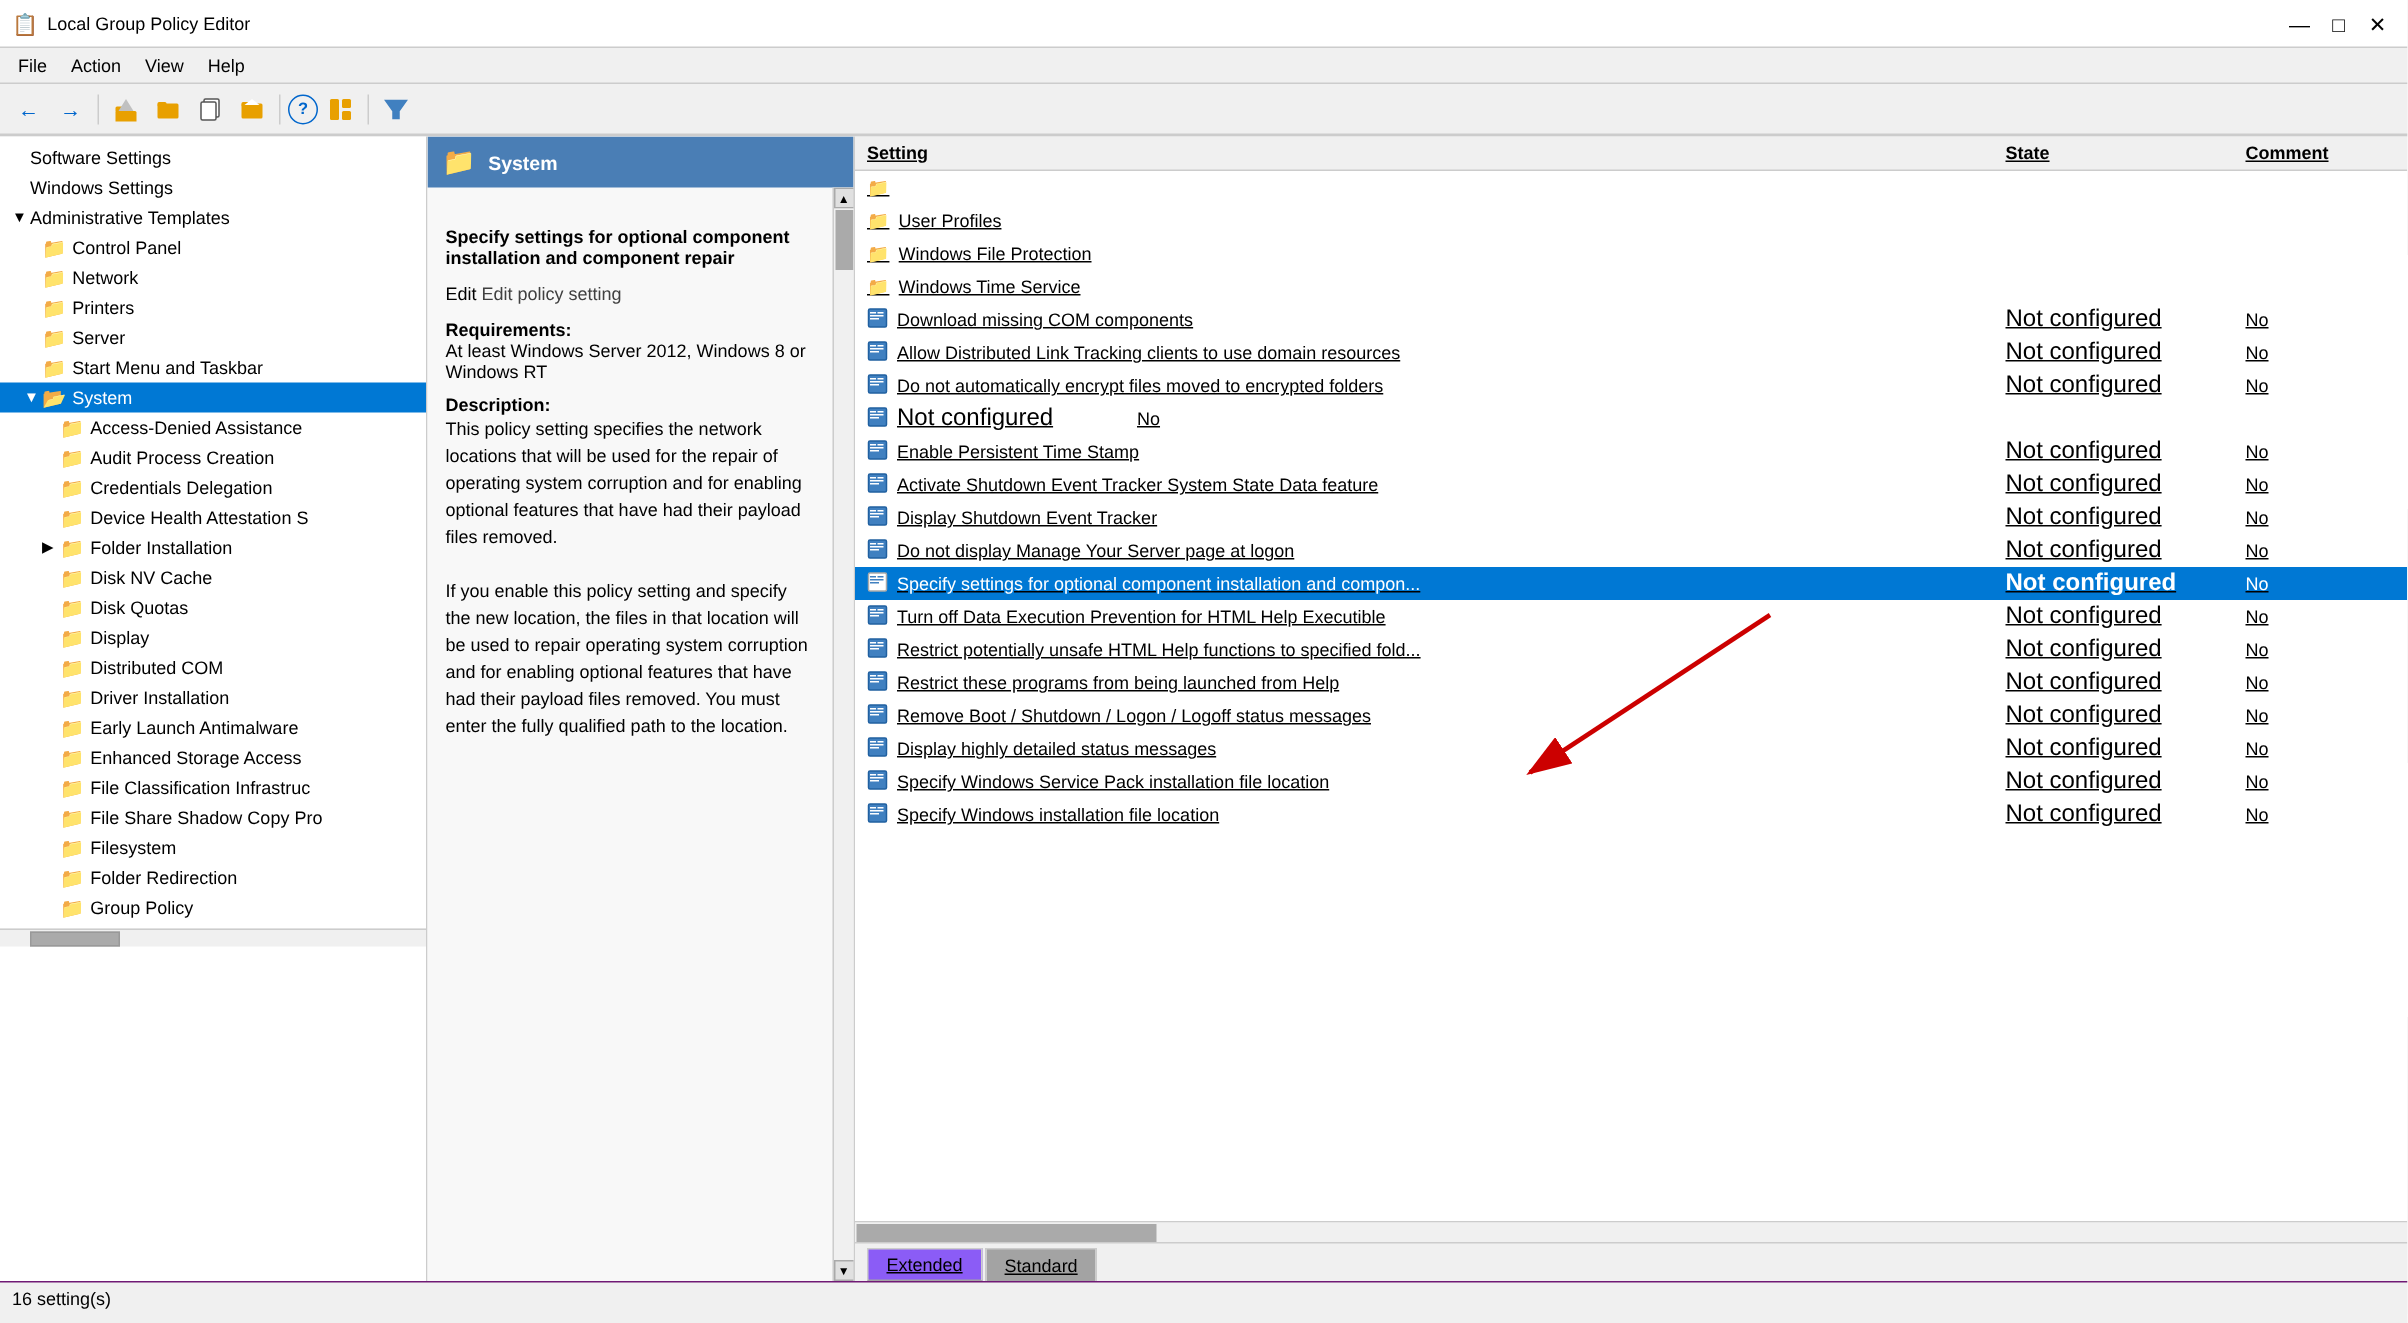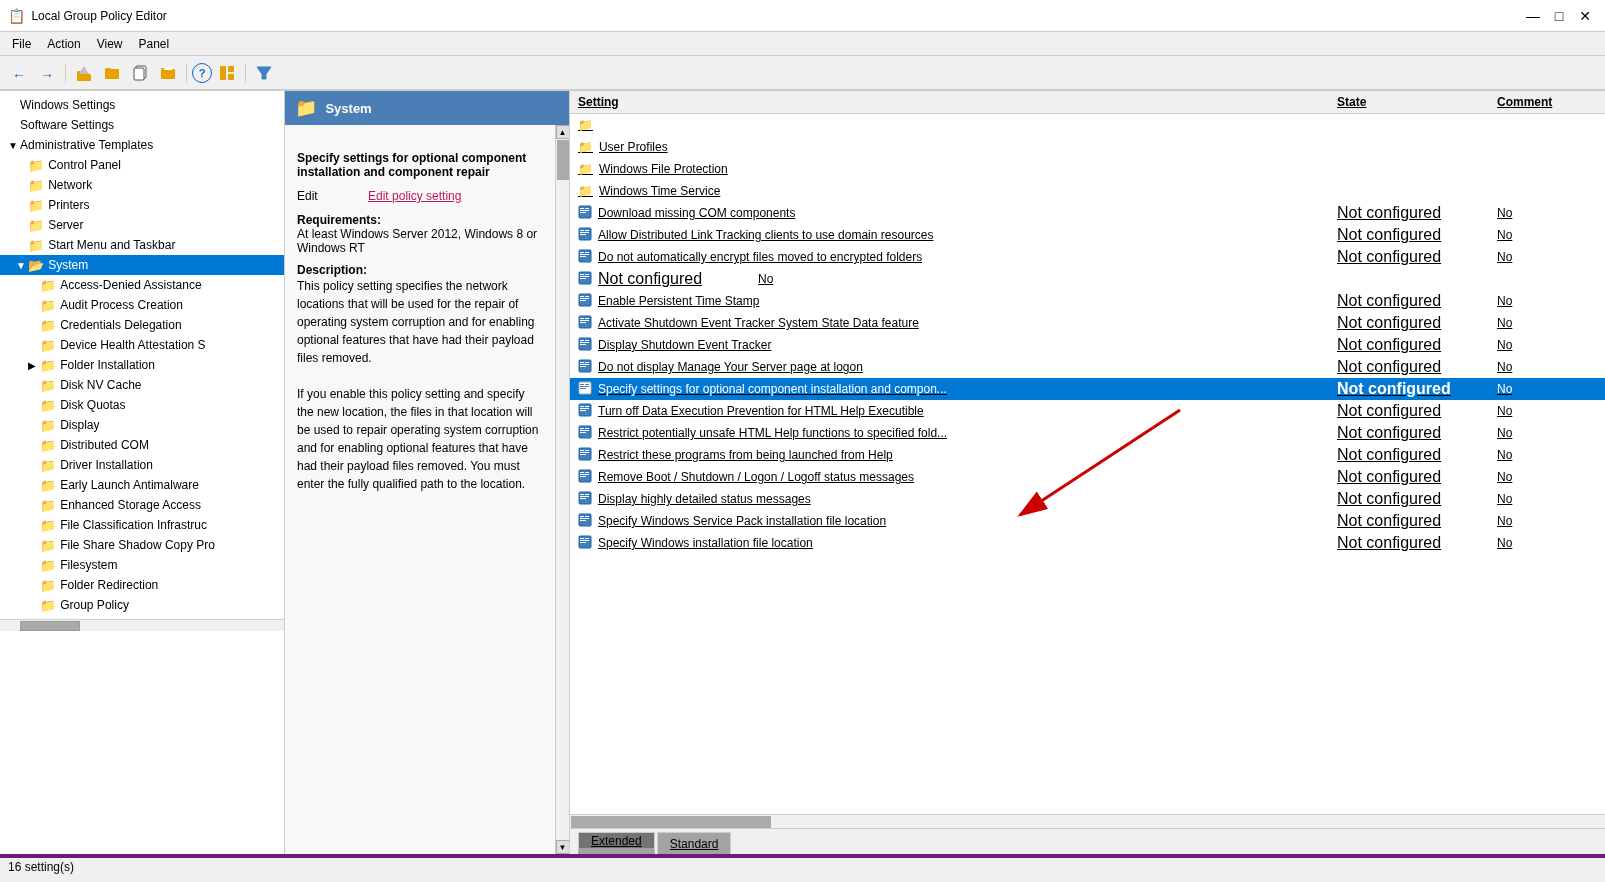--- a/index.html
+++ b/index.html
@@ -116,21 +116,21 @@
       padding: 26px 12px;
       overflow-y: auto;
       flex: 1;
       font-size: 12px;
       position: relative;
     }
     .middle-content::-webkit-scrollbar { width: 8px; }
     .middle-content::-webkit-scrollbar-track { background: #f0f0f0; }
     .middle-content::-webkit-scrollbar-thumb { background: #aaa; }
     .middle-title { font-weight: bold; font-size: 12px; margin-bottom: 10px; }
-    .middle-link { color: #be185d; text-decoration: underline; cursor: pointer; margin-left: 47px; }
+    .middle-link { color: #404040; cursor: pointer; }
     .middle-requirements { margin-bottom: 8px; }
     .middle-req-label { font-weight: bold; }
 
     
     .right-panel {
       flex: 1;
       background: #fff;
       display: flex;
       flex-direction: column;
       overflow: hidden;
@@ -182,29 +182,29 @@
       background: #a3a3a3;
       cursor: pointer;
       font-size: 12px;
       border-bottom: none;
       margin-right: 2px;
       height: 22px;
       display: flex;
       align-items: center;
     }
     .tab.active {
-      background: #737373;
-      border-bottom: 6px solid #a3a3a3;
+      background: #8b5cf6;
+      border-bottom: 1px solid #a3a3a3;
       z-index: 1;
     }
 
     
     .status-bar {
       background: #f0f0f0;
-      border-top: 4px solid #701a75;
+      border-top: 1px solid #701a75;
       padding: 3px 8px;
       font-size: 12px;
       height: 22px;
       display: flex;
       align-items: center;
     }
 
     
     .scroll-container {
       position: relative;
@@ -262,21 +262,21 @@
     <button class="title-bar-btn">—</button>
     <button class="title-bar-btn">□</button>
     <button class="title-bar-btn close">✕</button>
   </div>
 </div>
 
 <div class="menu-bar">
   <span class="menu-item">File</span>
   <span class="menu-item">Action</span>
   <span class="menu-item">View</span>
-  <span class="menu-item">Panel</span>
+  <span class="menu-item">Help</span>
 </div>
 
 <div class="toolbar">
   <button class="toolbar-btn" style="color:#0066cc; font-weight:bold;">←</button>
   <button class="toolbar-btn" style="color:#0066cc; font-weight:bold;">→</button>
   <div class="toolbar-sep"></div>
   <button class="toolbar-btn">
     <svg width="16" height="16" viewBox="0 0 16 16">
         <rect x="1" y="9" width="14" height="10" fill="#e8a000" rx="1"></rect>
         <rect x="1" y="6" width="7" height="4" fill="#e8a000" rx="1"></rect>
@@ -317,25 +317,25 @@
         <polygon points="1,2 15,2 10,9 10,14 6,14 6,9" fill="#4080c0" stroke="#4080c0"></polygon>
       </svg>
   </button>
 </div>
 
 <div class="main-container">
 
   <div class="sidebar">
     <div class="sidebar-top-item">
       <span class="sidebar-expand"></span>
+      <span>Software Settings</span>
+    </div>
+    <div class="sidebar-top-item">
+      <span class="sidebar-expand"></span>
       <span>Windows Settings</span>
-    </div>
-    <div class="sidebar-top-item">
-      <span class="sidebar-expand"></span>
-      <span>Software Settings</span>
     </div>
     <div class="sidebar-top-item">
       <span class="sidebar-expand">▼</span>
       <span>Administrative Templates</span>
     </div>
 
     <div class="sidebar-item sidebar-item-indent1">
       <span class="sidebar-expand"></span>
       <span class="sidebar-folder-icon folder-yellow">📁</span>
       <span>Control Panel</span>

